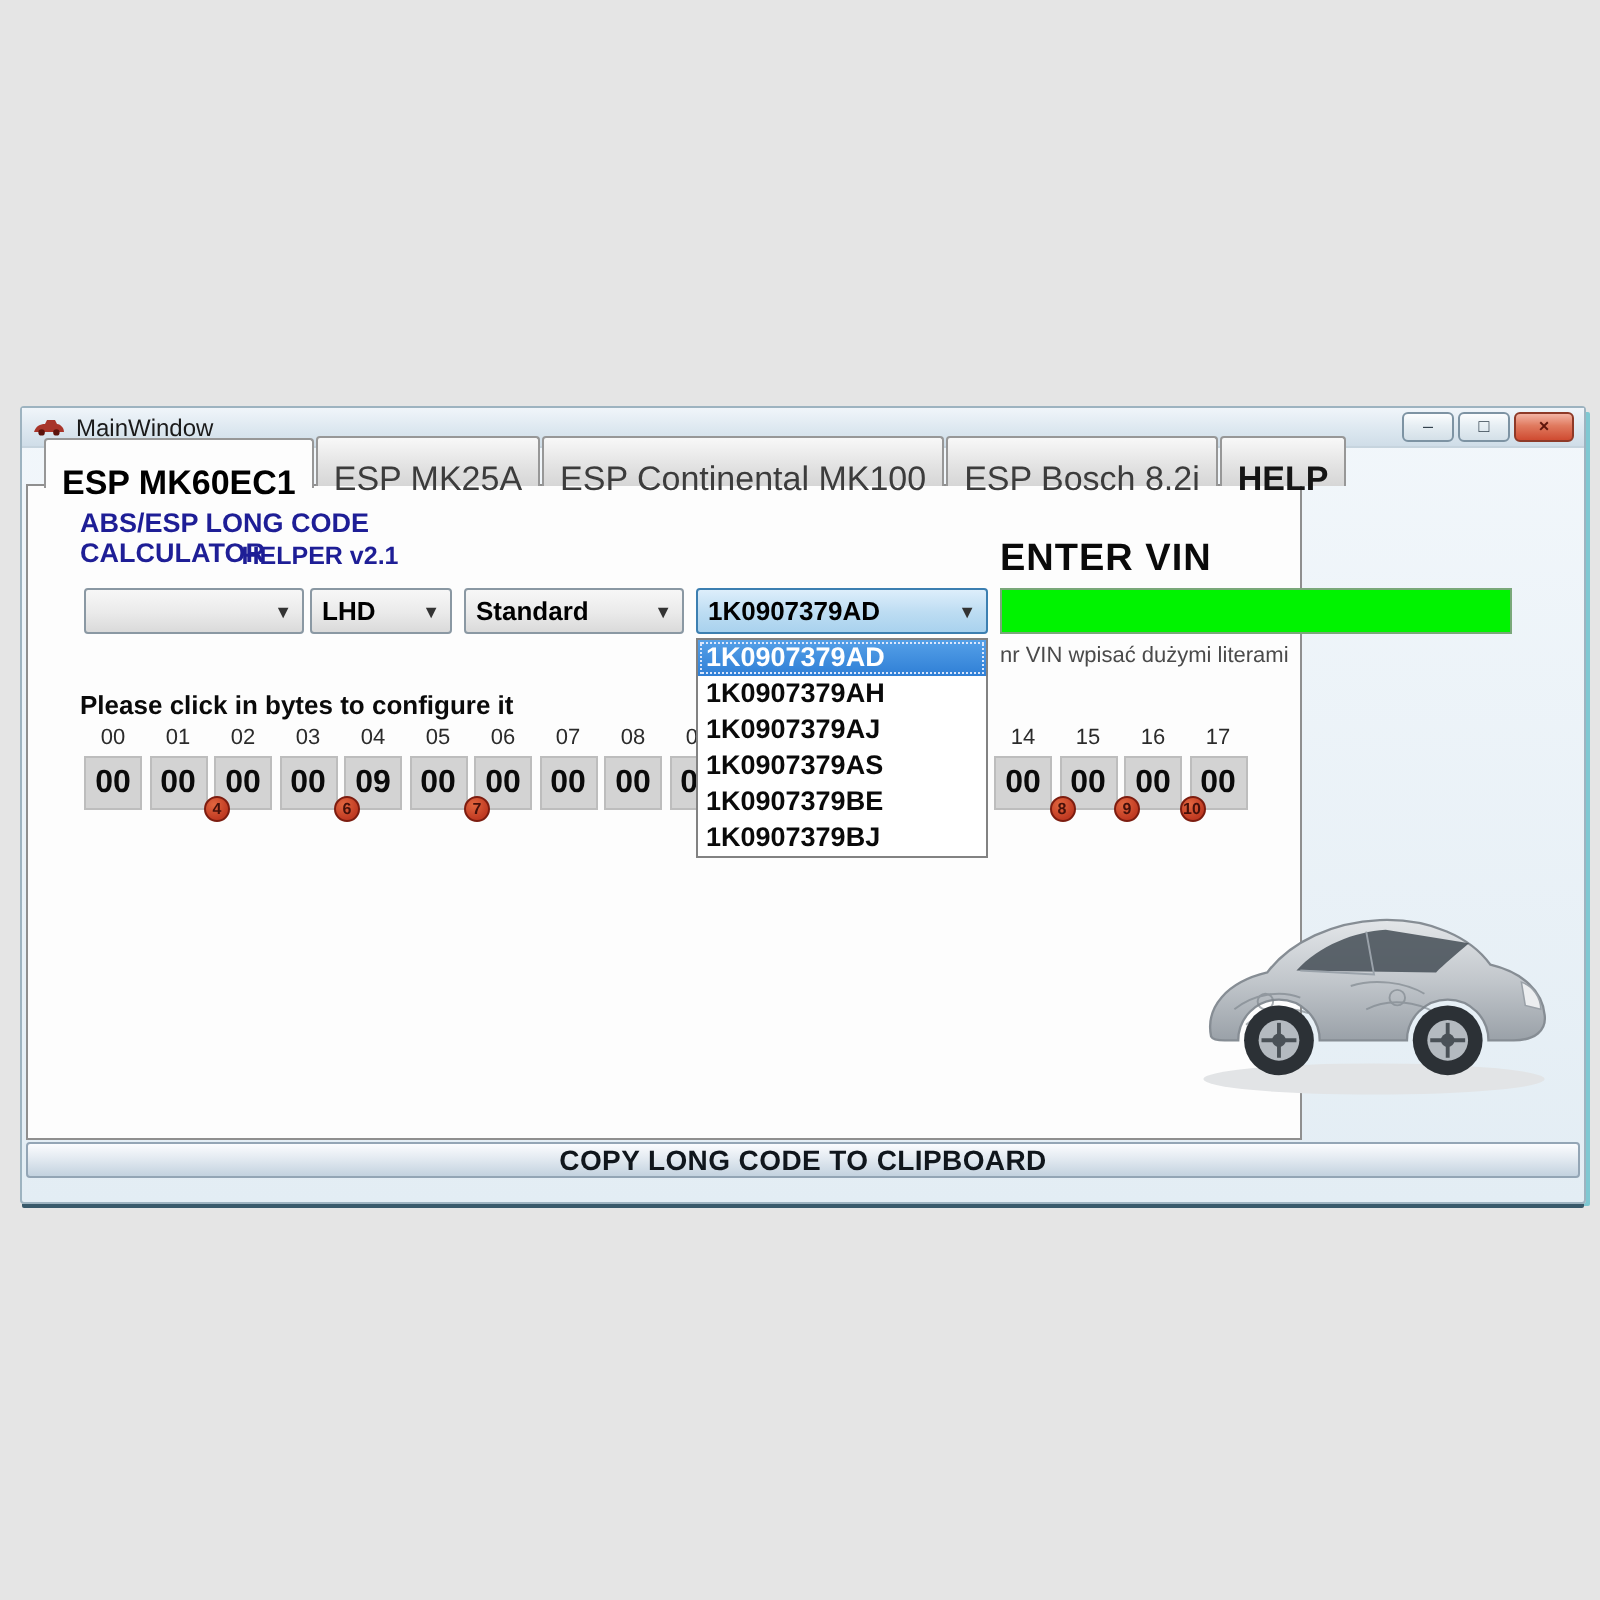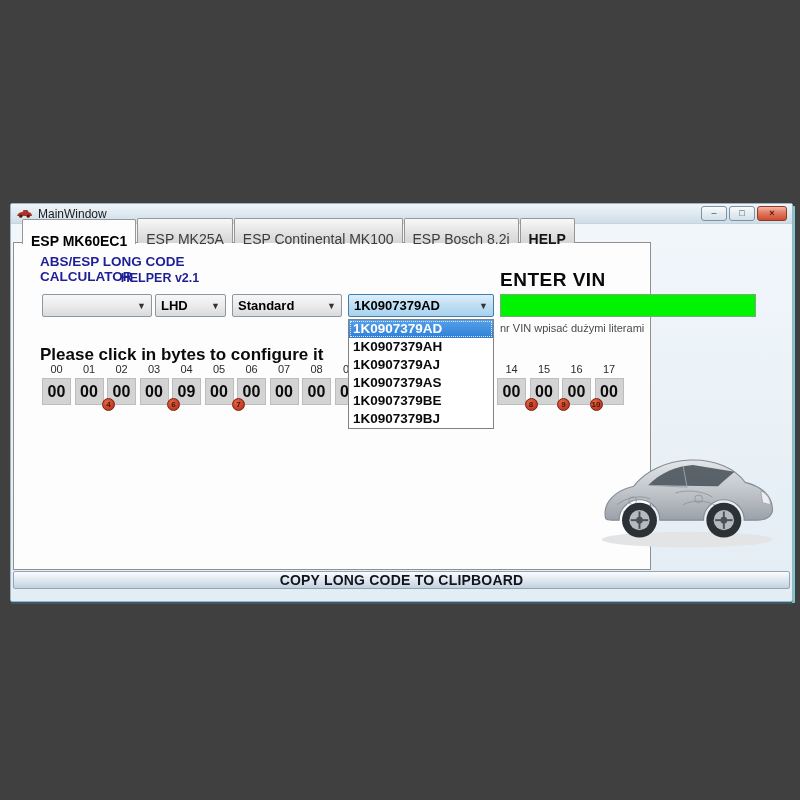--- a/index.html
+++ b/index.html
@@ -1,17 +1,17 @@
 <!DOCTYPE html>
 <html><head>
 <meta charset="utf-8">
 <style>
   html,body{margin:0;padding:0;}
   body{font-family:"Liberation Sans",sans-serif;}
-  .stage{position:relative;width:800px;height:800px;background:#404040;overflow:hidden;}
+  .stage{position:relative;width:800px;height:800px;background:#e5e5e5;overflow:hidden;}
 
   
   .window{position:absolute;left:10px;top:203px;width:781px;height:397px;
     background:linear-gradient(#f2f7fb,#e3edf4);
     border:1px solid #9db3c0;border-radius:2px;
     box-shadow:0 3px 0 -1px #38596a, 3px 2px 0 -1px #7fc8d2;}
   .titlebar{position:absolute;left:0;top:0;width:100%;height:20px;
     background:linear-gradient(#f0f5fa,#dde8f0 55%,#cfdde8);
     display:flex;align-items:center;padding:0 5px;box-sizing:border-box;
     border-bottom:1px solid #c6d4de;}
@@ -20,21 +20,21 @@
   .winbtns{margin-left:auto;display:flex;gap:2px;}
   .winbtn{width:26px;height:15px;border:1px solid #7d93a3;border-radius:3px;
     display:flex;align-items:center;justify-content:center;
     font-size:9px;line-height:9px;color:#33424e;
     background:linear-gradient(#fbfdfe,#e6eef3 45%,#d4e0e8);box-sizing:border-box;}
   .winbtn.close{width:30px;background:linear-gradient(#f3b4a4,#e07a5f 45%,#cf4b31);
     border-color:#8e3category:1px;border-color:#8e3a28;color:#5e140a;font-weight:bold;}
 
   
   .tabstrip{position:absolute;left:11px;top:20px;height:19px;display:flex;align-items:flex-end;gap:1px;z-index:4;}
-  .tab{height:17px;line-height:17px;padding:12px 8px;font-size:14px;color:#3c3c3c;
+  .tab{height:17px;line-height:17px;padding:12px 8px;font-size:17px;color:#3c3c3c;
     background:linear-gradient(#f8f8f8,#e2e2e2 60%,#d6d6d6);
     border:1px solid #979797;border-bottom:none;border-radius:2px 2px 0 0;box-sizing:border-box;}
   .tab.active{height:19px;line-height:19px;background:#fdfdfd;font-weight:bold;color:#000;
     margin-bottom:-1px;z-index:5;}
   .tab.strong{font-weight:bold;color:#151515;}
 
   
   .panel{position:absolute;left:2px;top:38px;width:638px;height:328px;
     background:#fdfdfd;border:1px solid #8f8f8f;box-sizing:border-box;z-index:1;}
 
@@ -49,21 +49,21 @@
   .combo.model{left:28px;width:110px;}
   .combo.drive{left:141px;width:71px;text-align:center;}
   .combo.variant{left:218px;width:110px;}
   .combo.part{left:334px;width:146px;background:linear-gradient(#ddeefb,#bcdcf2 55%,#a9d2ee);border-color:#3c7fb1;}
 
   .vin-label{position:absolute;left:486px;top:26px;font-size:19px;font-weight:bold;color:#0a0a0a;letter-spacing:0.5px;}
   .vin-input{position:absolute;left:486px;top:51px;width:256px;height:23px;background:#00F300;
     border:1px solid #79a879;box-sizing:border-box;font-size:14px;font-weight:bold;padding:0 4px;}
   .vin-hint{position:absolute;left:486px;top:79px;font-size:11px;color:#4a4a4a;}
 
-  .bytes-instruction{position:absolute;left:26px;top:102px;font-size:17px;font-weight:bold;color:#0a0a0a;}
+  .bytes-instruction{position:absolute;left:26px;top:102px;font-size:13px;font-weight:bold;color:#0a0a0a;}
   .bytes-row{position:absolute;left:28px;top:120px;display:flex;gap:3.5px;z-index:2;}
   .byte-cell{position:relative;width:29px;display:flex;flex-direction:column;align-items:center;}
   .byte-index{height:15px;font-size:11px;color:#2b2b2b;}
   .byte-box{width:29px;height:27px;background:#D3D3D3;border:1px solid #bdbdbd;box-sizing:border-box;
     display:flex;align-items:center;justify-content:center;font-size:16px;font-weight:bold;color:#0a0a0a;}
   .byte-badge{position:absolute;left:-5px;bottom:-6px;width:13px;height:13px;border-radius:50%;
     background:radial-gradient(circle at 35% 30%,#e2663f,#C03A22 70%);
     border:1px solid #7c1d10;box-sizing:border-box;color:#45100a;
     font-size:8px;font-weight:bold;display:flex;align-items:center;justify-content:center;z-index:3;}
 

